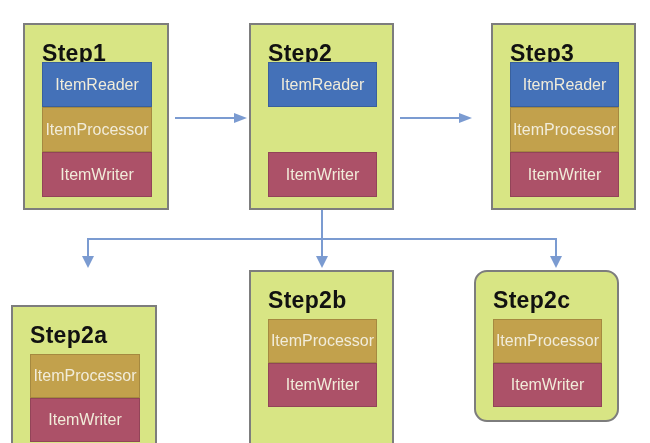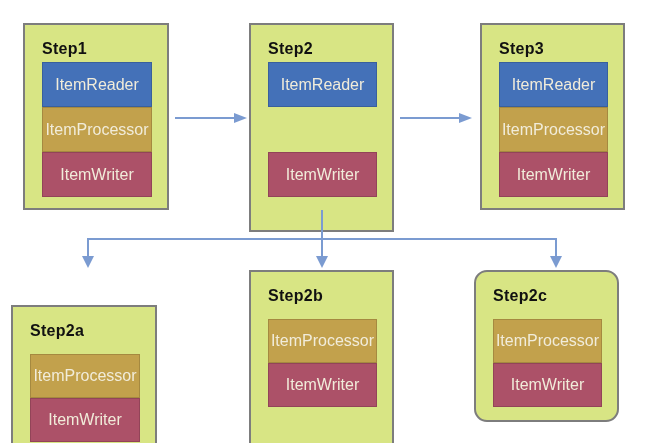--- a/index.html
+++ b/index.html
@@ -7,27 +7,27 @@
     --processor:#c2a14c; --writer:#ac5168; --arrow:#7b9bd1;
     --component-text:#f1ecda; --title-text:#111111; --page-bg:#ffffff;
   }
   html,body{margin:0;padding:0;background:var(--page-bg,#fff);}
   body{font-family:"Liberation Sans","DejaVu Sans",sans-serif;}
   .canvas{position:relative;width:650px;height:443px;background:var(--page-bg,#fff);overflow:hidden;}
 
   .step{position:absolute;box-sizing:border-box;background:var(--node-fill);
         border:2px solid var(--node-border);}
   .s1 {left:23px;  top:23px;  width:146px; height:187px;}
-  .s2 {left:249px; top:23px;  width:145px; height:209px;text-decoration:underline;}
-  .s3 {left:480px; top:23px;  width:145px; height:187px;}
+  .s2 {left:249px; top:23px;  width:145px; height:187px;text-decoration:underline;}
+  .s3 {left:491px; top:23px;  width:145px; height:187px;}
   .s2a{left:11px;  top:269px; width:146px; height:188px;margin-top:36px;}
   .s2b{left:249px; top:270px; width:145px; height:184px;}
   .s2c{left:474px; top:270px; width:145px; height:152px;border-radius:13px;}
 
-  .step-title{position:absolute;left:17px;top:15px;font-size:16px;font-weight:bold;
+  .step-title{position:absolute;left:17px;top:15px;font-size:23px;font-weight:bold;
               color:var(--title-text);letter-spacing:.3px;white-space:nowrap;}
 
   .comp{position:absolute;left:17px;right:15px;display:flex;align-items:center;
         justify-content:center;font-size:16px;color:var(--component-text);
         border:1px solid rgba(0,0,0,.15);box-sizing:border-box;white-space:nowrap;}
   .slot1{top:37px;height:45px}
   .slot2{top:82px;height:45px}
   .slot3{top:127px;height:45px}
   .bslot1{top:47px;height:44px}
   .bslot2{top:91px;height:44px}

